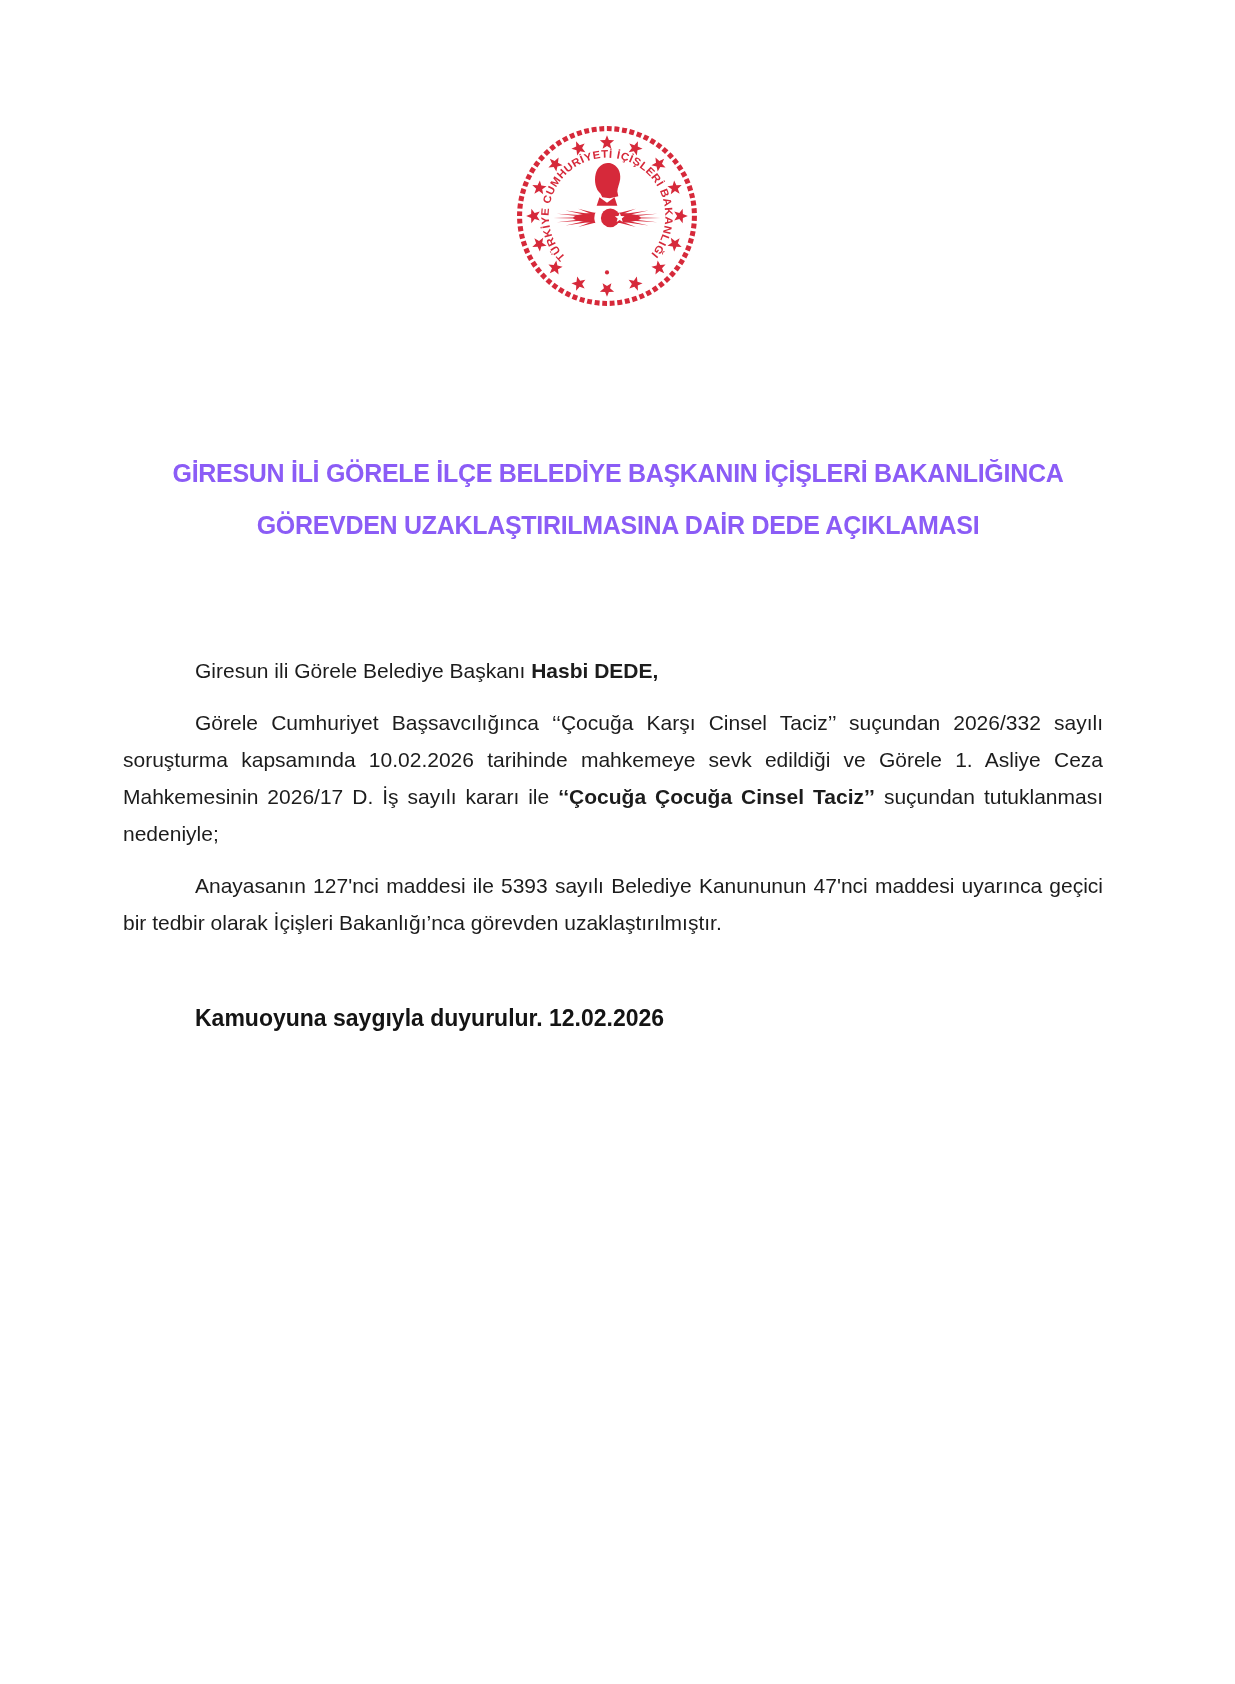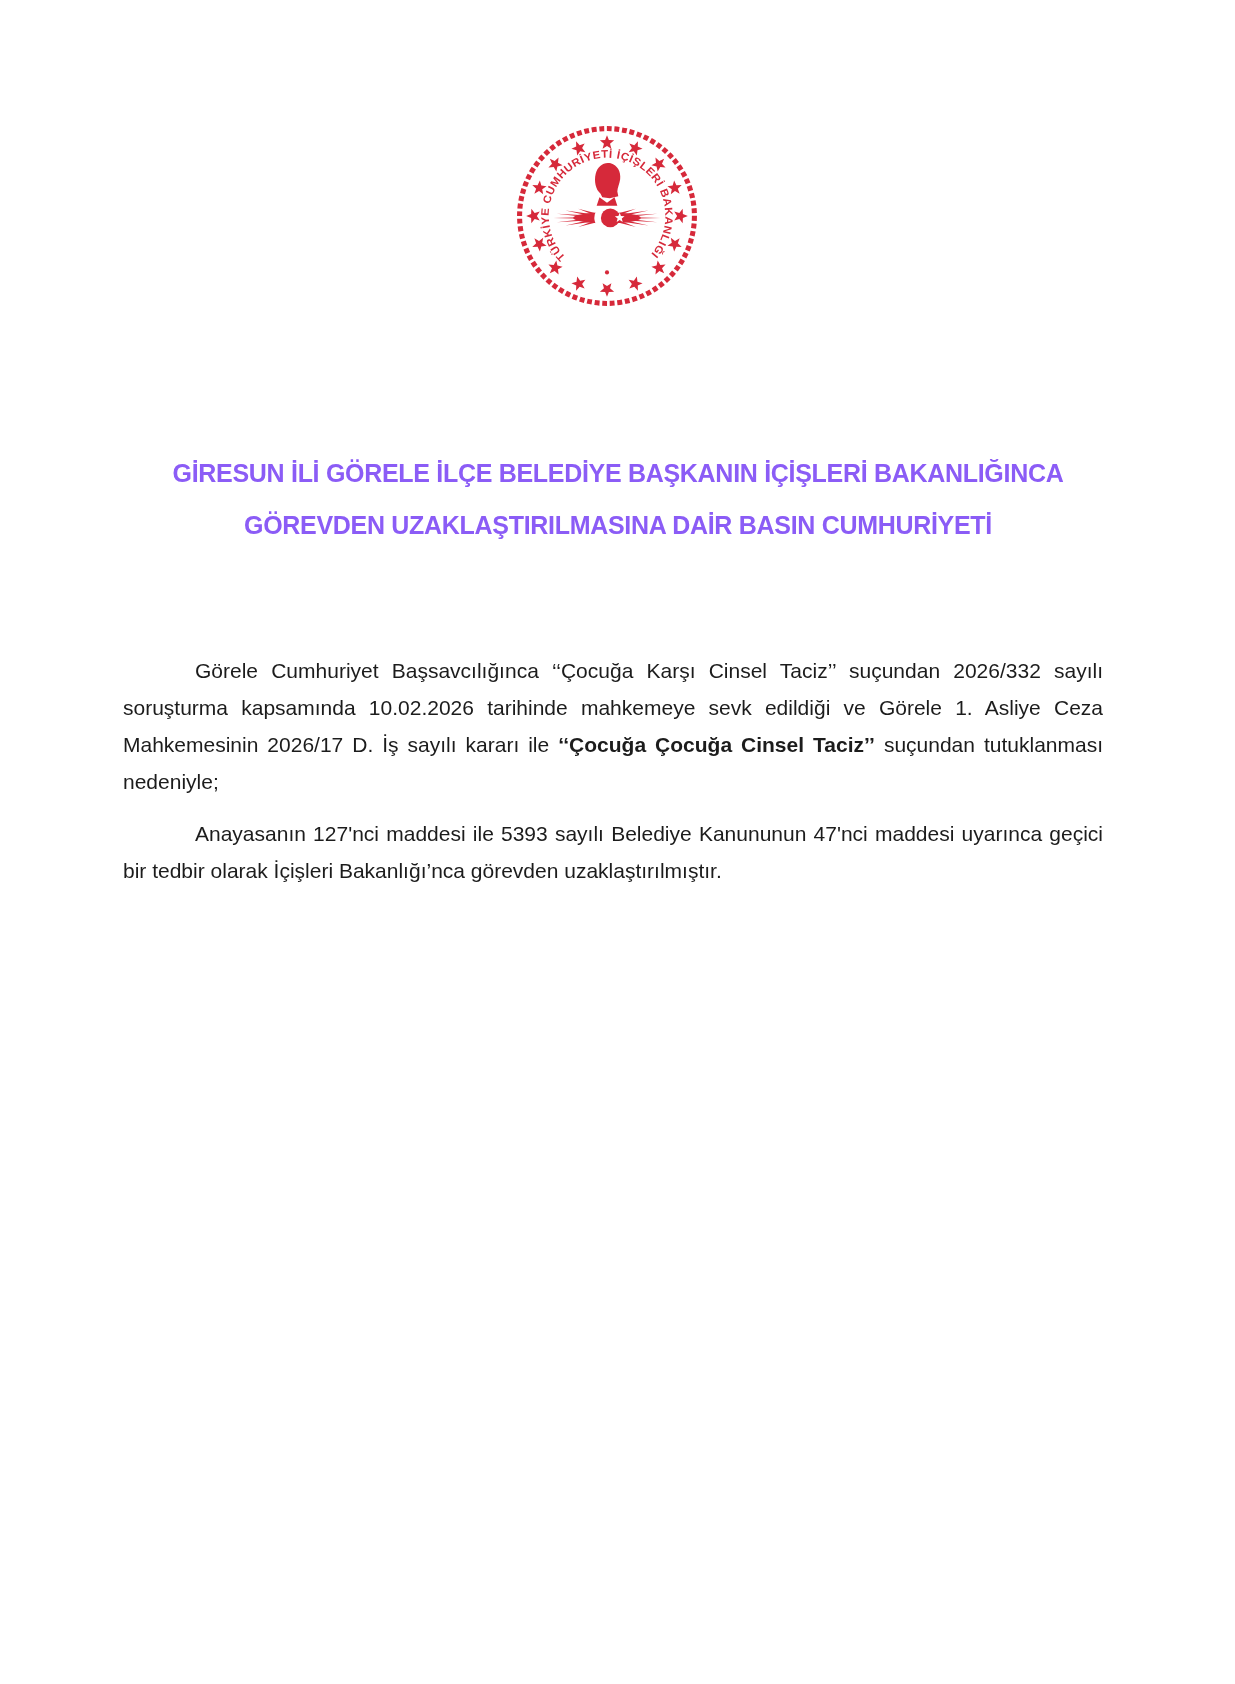--- a/index.html
+++ b/index.html
@@ -96,24 +96,26 @@
 
         <circle cx="99" cy="102" r="12.5" fill="#ffffff"></circle>
         <circle cx="103.5" cy="102" r="10" fill="currentColor"></circle>
         <use href="#star5" transform="translate(113.5,102) scale(0.68)" fill="#ffffff"></use>
       </g>
     </svg>
   </div>
 
   <div class="title">
     <div class="tline">GİRESUN İLİ GÖRELE İLÇE BELEDİYE BAŞKANIN İÇİŞLERİ BAKANLIĞINCA</div>
-    <div class="tline">GÖREVDEN UZAKLAŞTIRILMASINA DAİR BASIN CUMHURİYETİ</div>
+    <div class="tline">GÖREVDEN UZAKLAŞTIRILMASINA DAİR DEDE AÇIKLAMASI</div>
   </div>
 
   <div class="content">
+    <p><span>Giresun ili Görele Belediye Başkanı </span><span class="bold">Hasbi DEDE,</span></p>
 
     <p><span>Görele Cumhuriyet Başsavcılığınca ‘‘Çocuğa Karşı Cinsel Taciz’’ suçundan 2026/332 sayılı soruşturma kapsamında 10.02.2026 tarihinde mahkemeye sevk edildiği ve Görele 1. Asliye Ceza Mahkemesinin 2026/17 D. İş sayılı kararı ile </span><span class="bold">‘‘Çocuğa Çocuğa Cinsel Taciz’’</span><span> suçundan tutuklanması nedeniyle;</span></p>
 
     <p class="p3">Anayasanın 127'nci maddesi ile 5393 sayılı Belediye Kanununun 47'nci maddesi uyarınca geçici bir tedbir olarak İçişleri Bakanlığı’nca görevden uzaklaştırılmıştır.</p>
 
+    <p class="closing">Kamuoyuna saygıyla duyurulur. 12.02.2026</p>
   </div>
 
 </div>
 
 </body></html>

